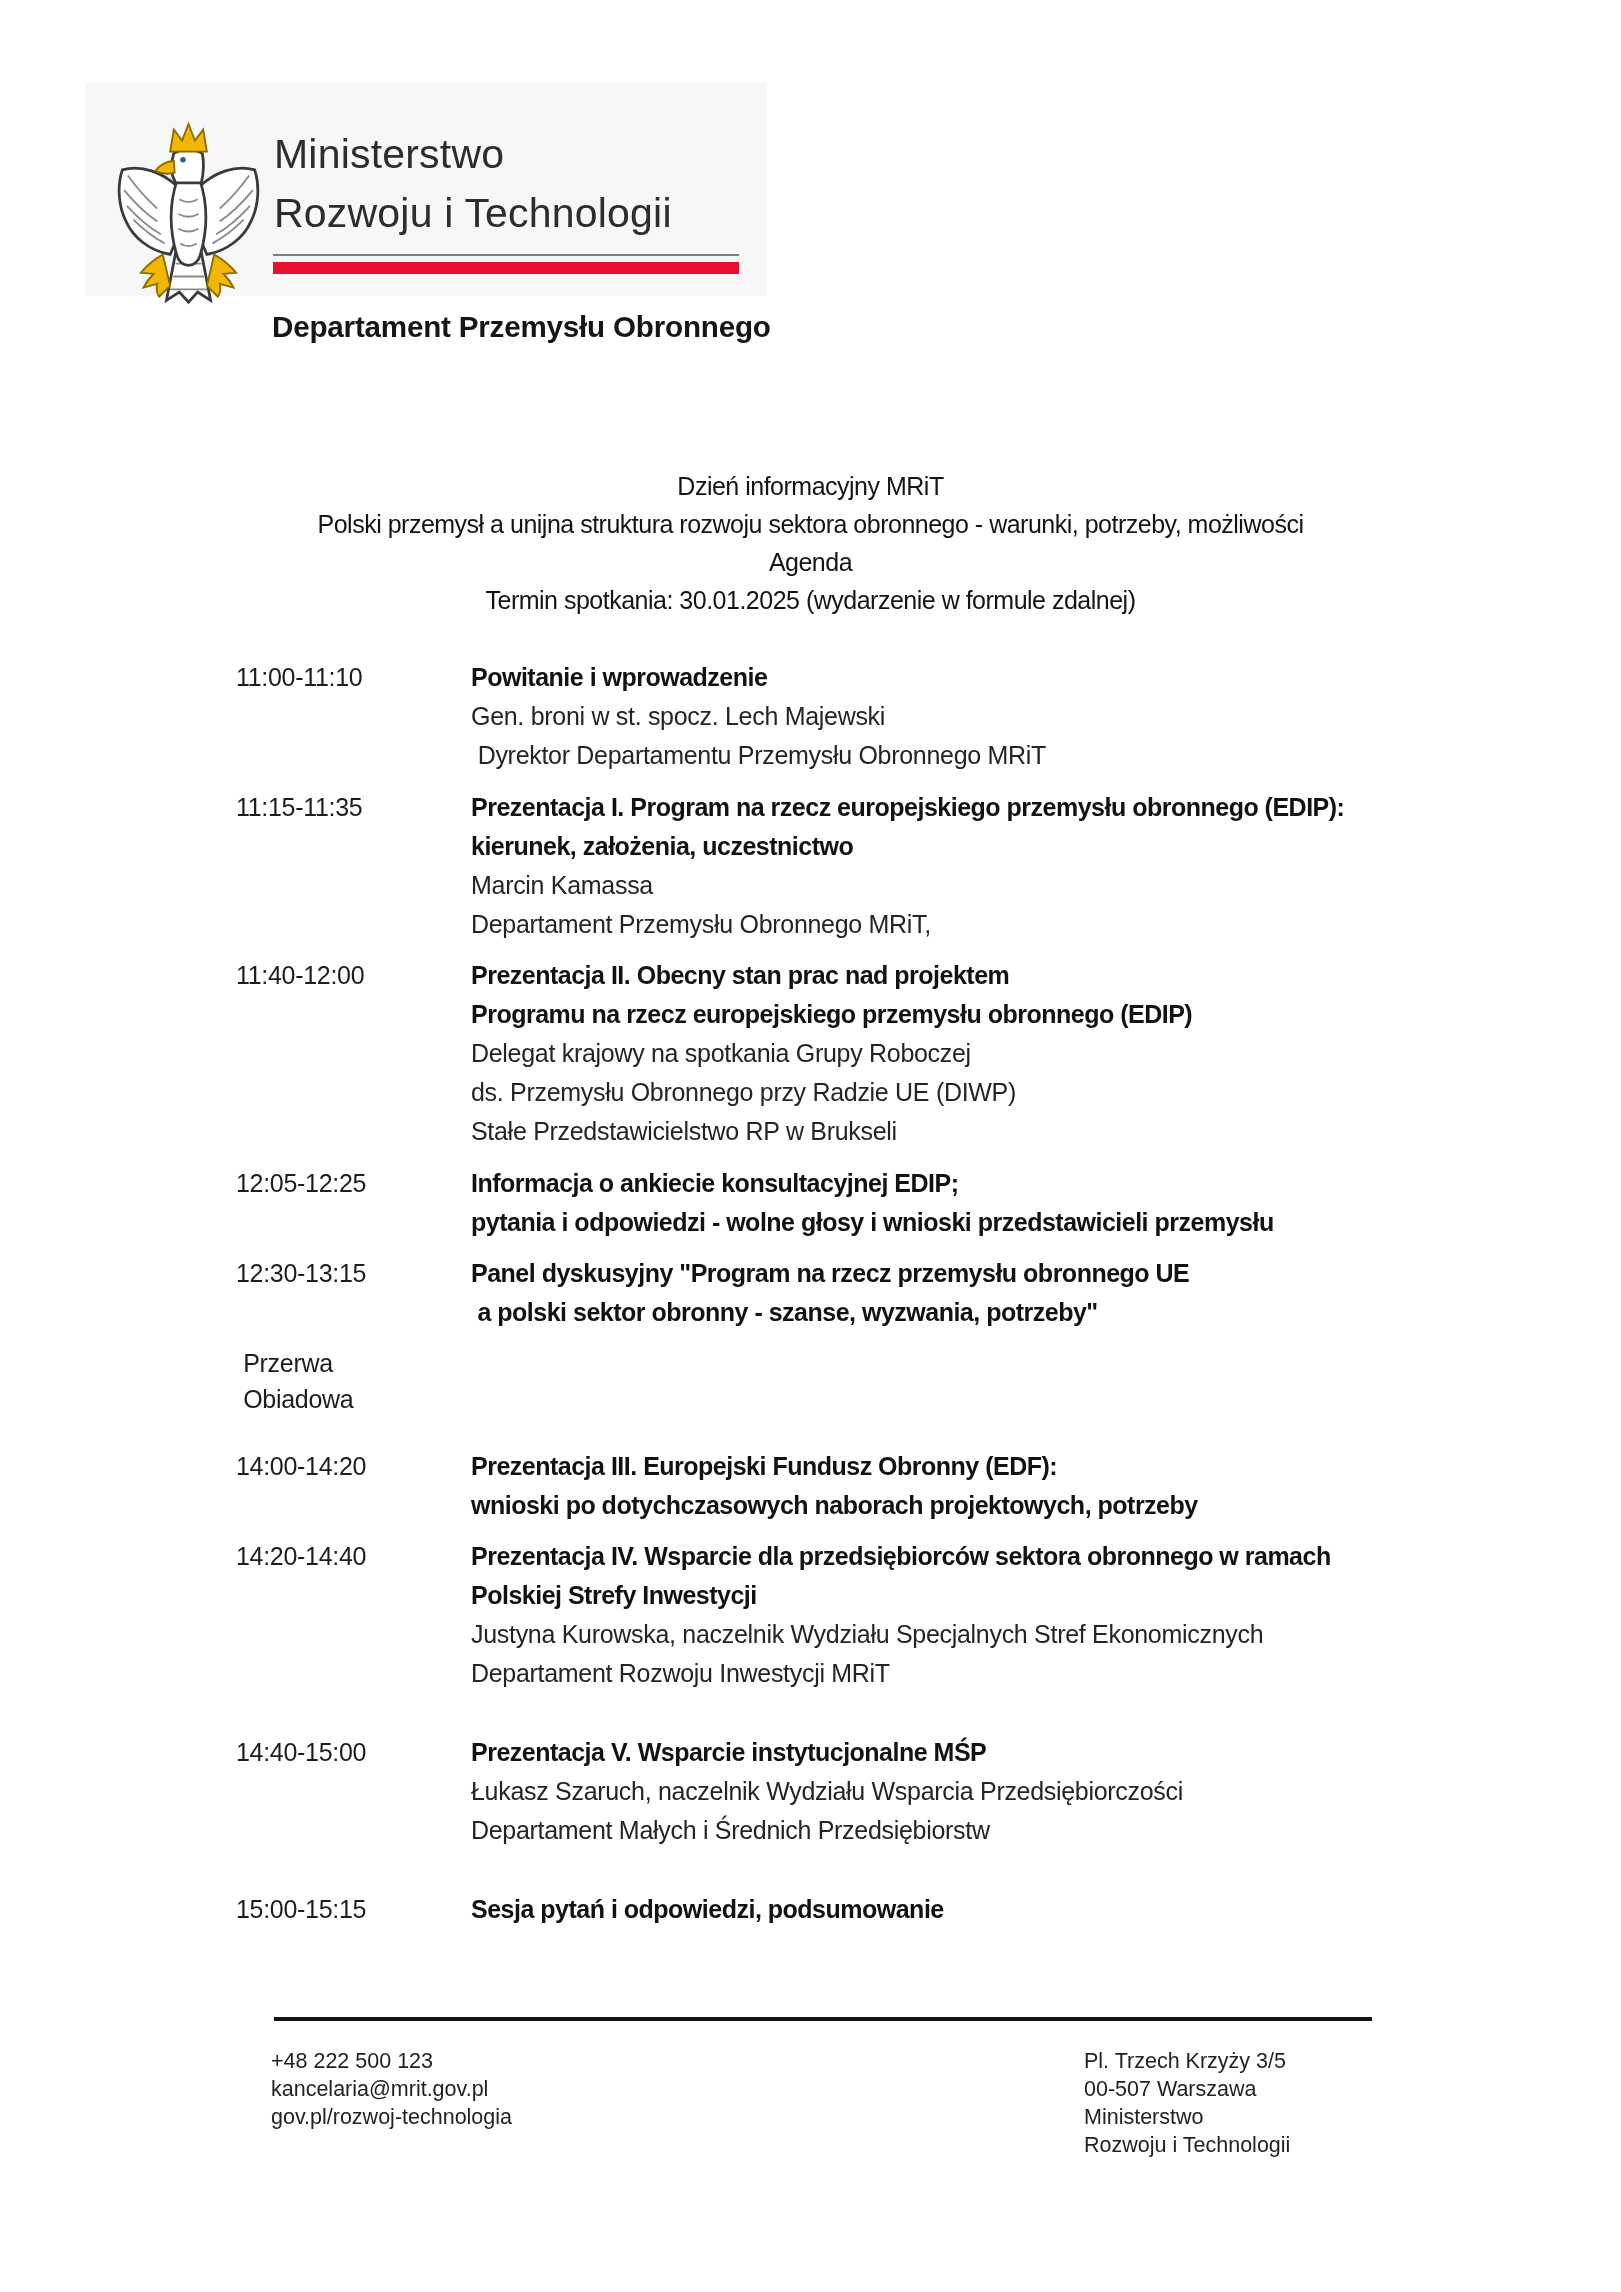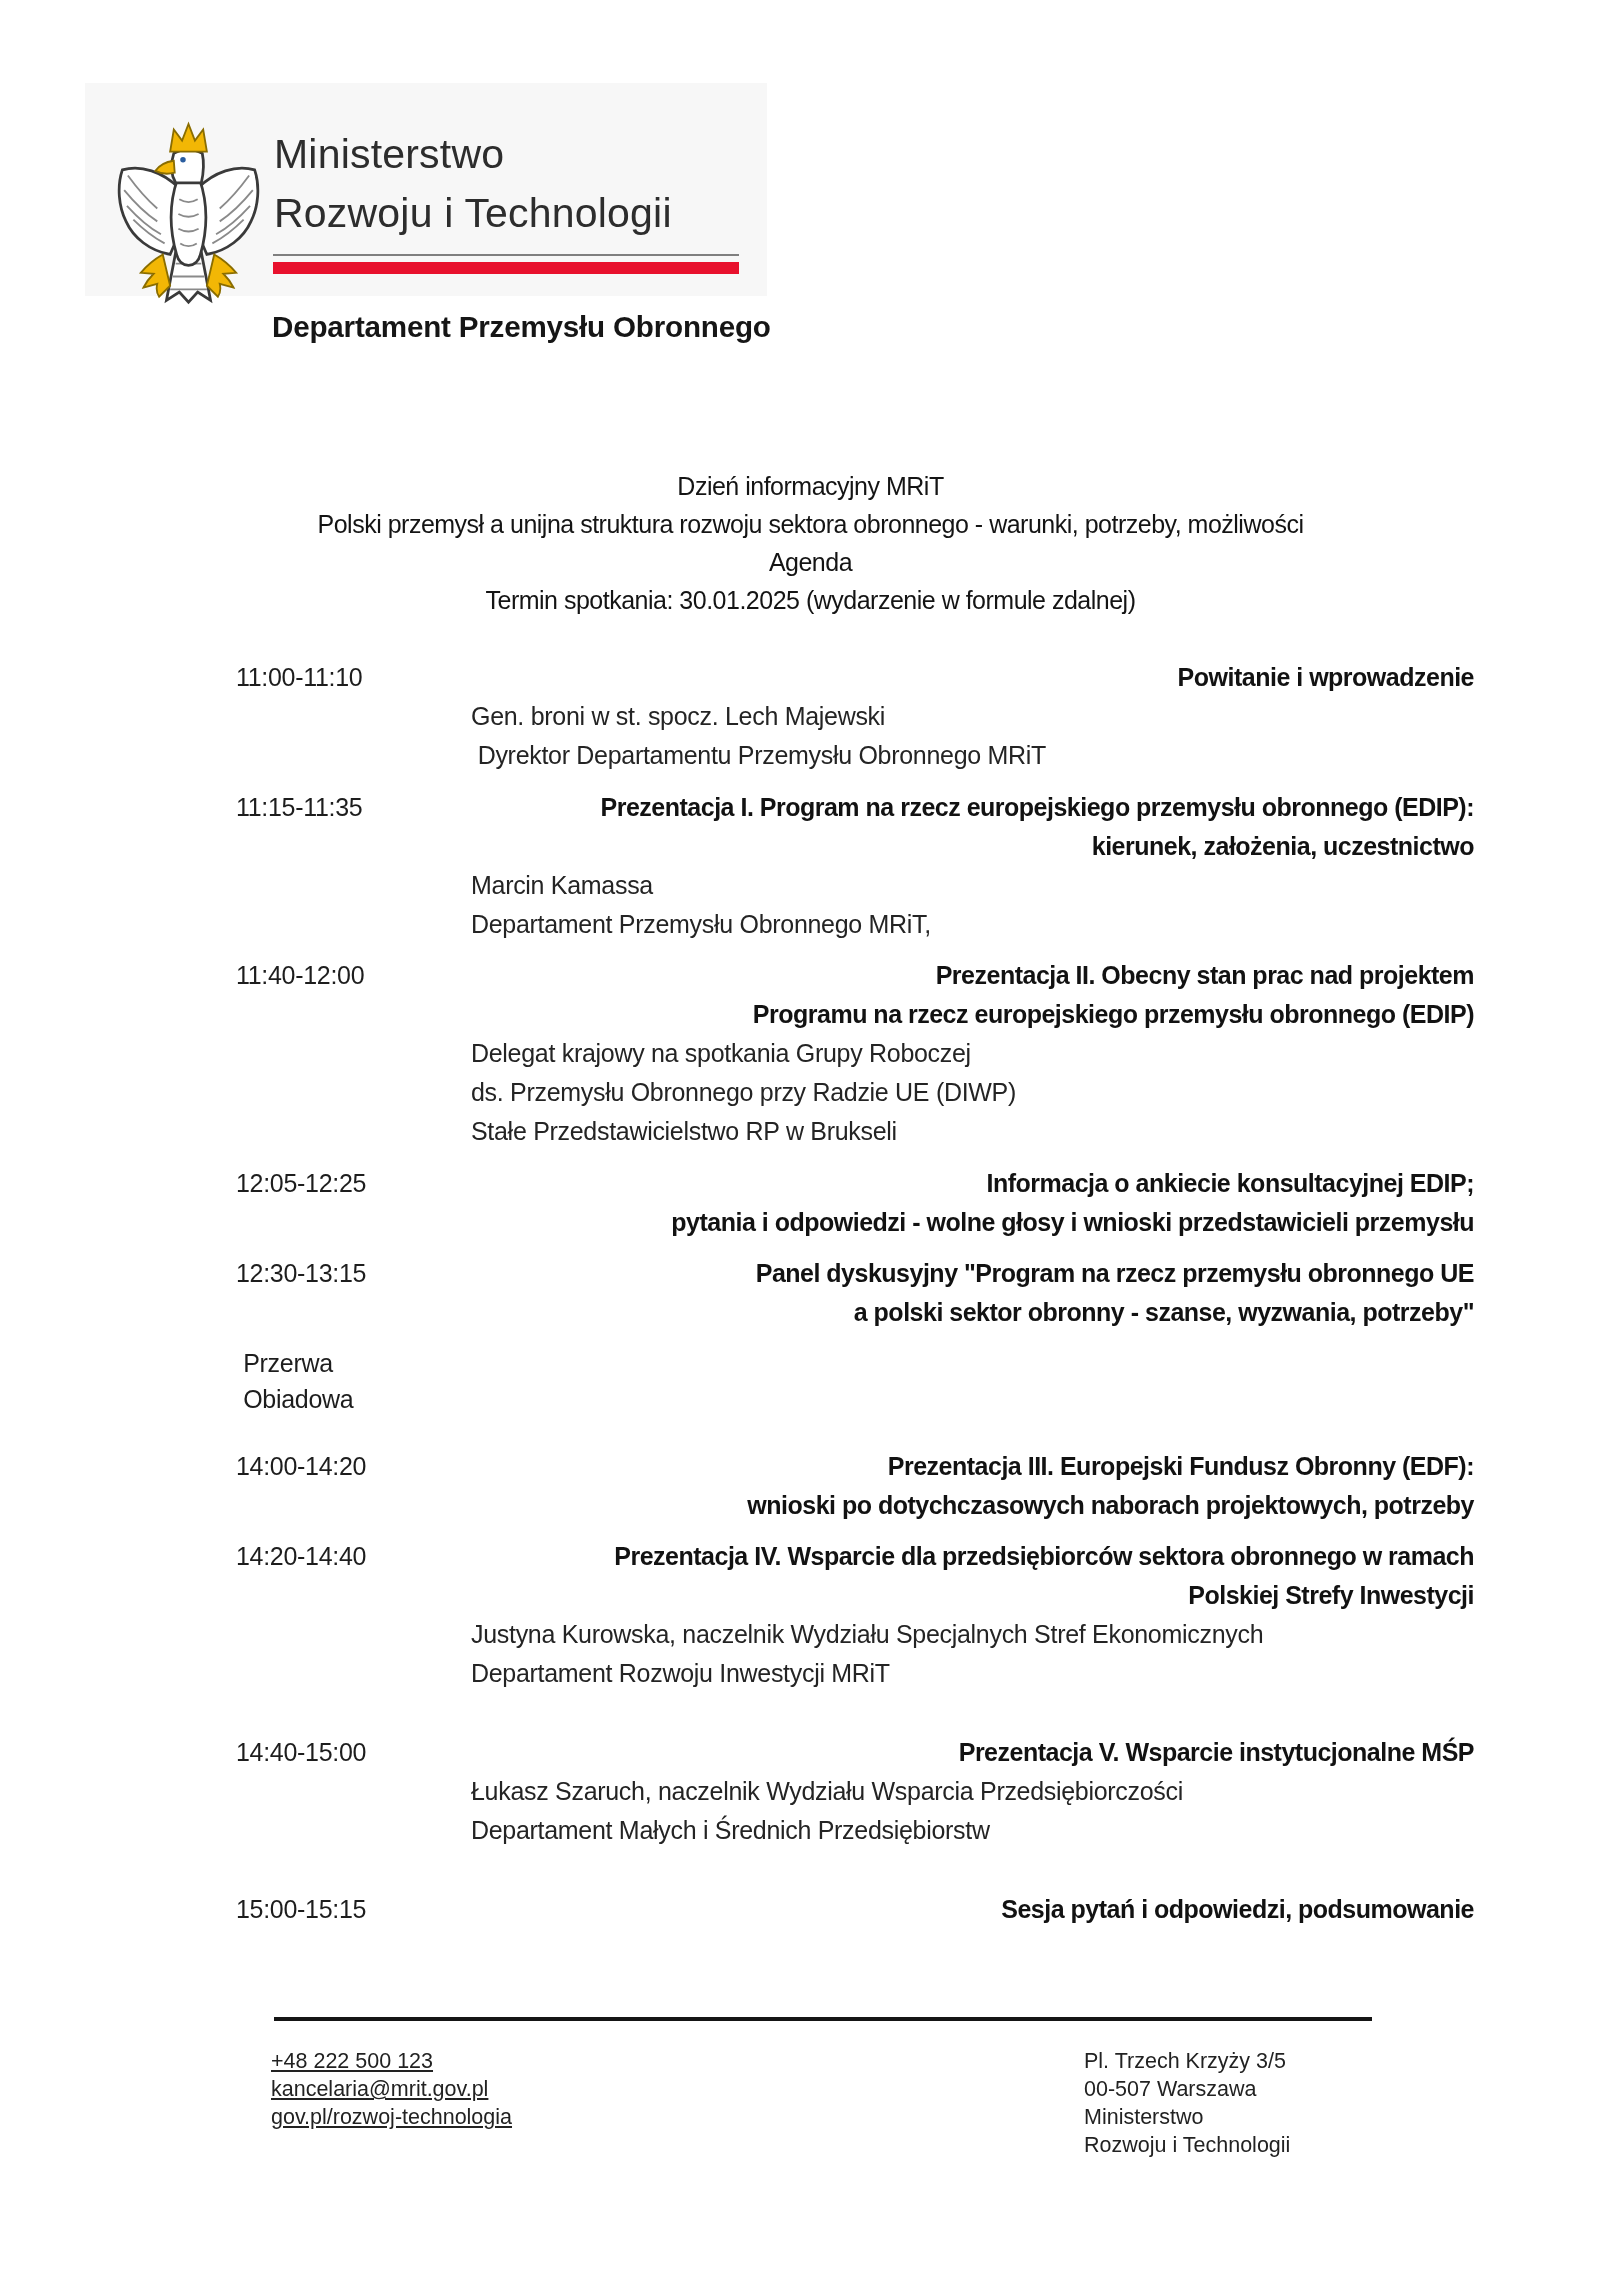--- a/index.html
+++ b/index.html
@@ -36,27 +36,27 @@
   .agenda { position:absolute; top:658px; left:0; width:1621px;padding-left:12px; }
   .row { display:flex; align-items:flex-start; margin-top:12.5px; }
   .row.first { margin-top:0; }
   .row.after-break { margin-top:30px; }
   .row.gap-xl { margin-top:40px; }
   .cell-time {
     margin-left:224px; width:235px; flex:0 0 235px;
     font-size:25px; line-height:39px; letter-spacing:-0.3px; color:#1d1d1d;
   }
   .cell-content { width:1003px; flex:0 0 1003px; }
-  .a-title { font-weight:bold; font-size:25px; line-height:39px; letter-spacing:-0.5px; color:#121212; white-space:pre-wrap;text-align:right; }
+  .a-title { font-weight:bold; font-size:25px; line-height:39px; letter-spacing:-0.5px; color:#121212; white-space:pre-wrap; }
   .a-detail { font-weight:normal; font-size:25px; line-height:39px; letter-spacing:-0.3px; color:#242424; white-space:pre-wrap; }
   .break-label { font-size:25px; line-height:36px; letter-spacing:-0.3px; color:#1d1d1d; padding-left:7.2px; }
 
   
   .footer-divider { position:absolute; left:274px; top:2017px; width:1098px; height:3.6px; background:#151515; }
-  .footer-left  { position:absolute; left:271px;  top:2047px; font-size:21.5px; line-height:28px; color:#222;text-decoration:underline; }
+  .footer-left  { position:absolute; left:271px;  top:2047px; font-size:21.5px; line-height:28px; color:#222; }
   .footer-right { position:absolute; left:1084px; top:2047px; font-size:21.5px; line-height:28px; color:#222; }
 </style>
 </head>
 <body>
 
 <div class="page">
 
   <div class="logo-bg"></div>
 
   <svg class="eagle" viewBox="0 0 160 225" aria-hidden="true">

